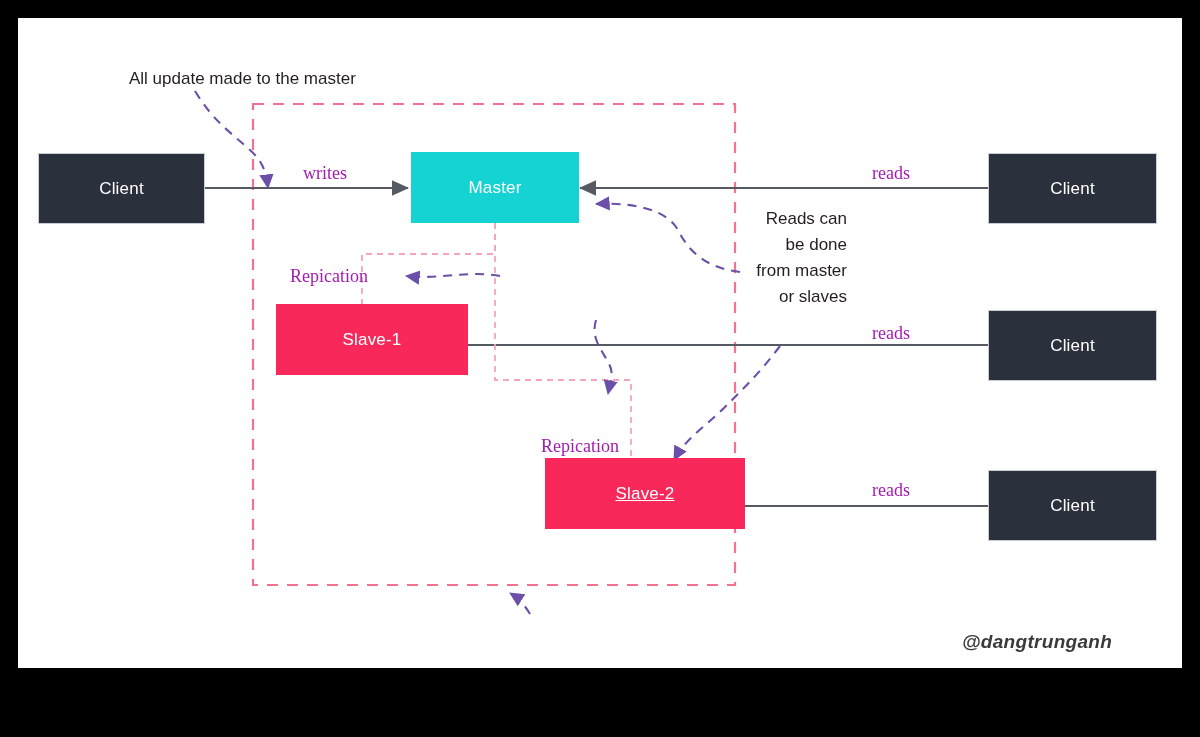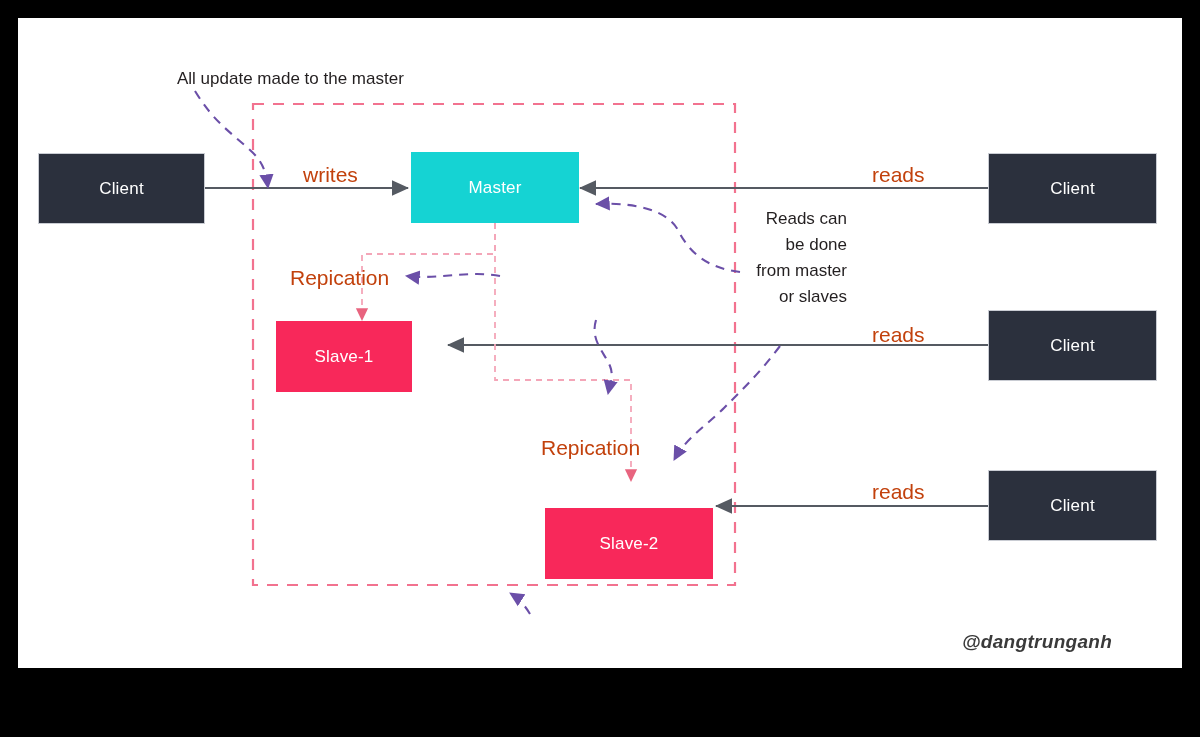--- a/index.html
+++ b/index.html
@@ -49,23 +49,24 @@
   }
   .node-master {
     background: #15d3d3;
   }
   .node-slave {
     background: #f8285a;
   }
 
   .edge-label {
     position: absolute;
-    font-size: 21px;
-    color: #c2410c;
+    font-size: 18px;
+    color: #a21caf;
     white-space: nowrap;
+    font-family: Liberation Serif, serif;
   }
   .note {
     position: absolute;
     font-size: 17px;
     color: #231f20;
     line-height: 1.53;
   }
   .note-wrap {
     white-space: normal;
   }
@@ -125,25 +126,25 @@
     </svg>
 
     <div class="node node-client" style="left:20px; top:135px; width:167px; height:71px;">
       <span>Client</span>
     </div>
 
     <div class="node node-master" style="left:393px; top:134px; width:168px; height:71px;">
       <span>Master</span>
     </div>
 
-    <div class="node node-slave" style="left:258px; top:303px; width:136px; height:71px;">
+    <div class="node node-slave" style="left:258px; top:286px; width:192px; height:71px;">
       <span>Slave-1</span>
     </div>
 
-    <div class="node node-slave" style="left:527px; top:490px; width:168px; height:71px;">
+    <div class="node node-slave" style="left:527px; top:440px; width:200px; height:71px;text-decoration:underline;">
       <span>Slave-2</span>
     </div>
 
     <div class="node node-client" style="left:970px; top:135px; width:169px; height:71px;">
       <span>Client</span>
     </div>
 
     <div class="node node-client" style="left:970px; top:292px; width:169px; height:71px;">
       <span>Client</span>
     </div>
@@ -157,21 +158,21 @@
     <div class="edge-label" style="left:854px; top:145px;">reads</div>
 
     <div class="edge-label" style="left:854px; top:305px;">reads</div>
 
     <div class="edge-label" style="left:854px; top:462px;">reads</div>
 
     <div class="edge-label" style="left:272px; top:248px;">Repication</div>
 
     <div class="edge-label" style="left:523px; top:418px;">Repication</div>
 
-    <div class="note" style="left:111px; top:48px; white-space:nowrap;margin-left:48px;">All update made to the master</div>
+    <div class="note" style="left:111px; top:48px; white-space:nowrap;">All update made to the master</div>
 
 
     <div class="note note-wrap" style="left:731px; top:188px; width:98px;text-align:right;">Reads can be done from master or slaves</div>
 
 
     <div class="watermark" style="left:944px; top:613px;">@dangtrunganh</div>
 
   </div>
 </div>
 

